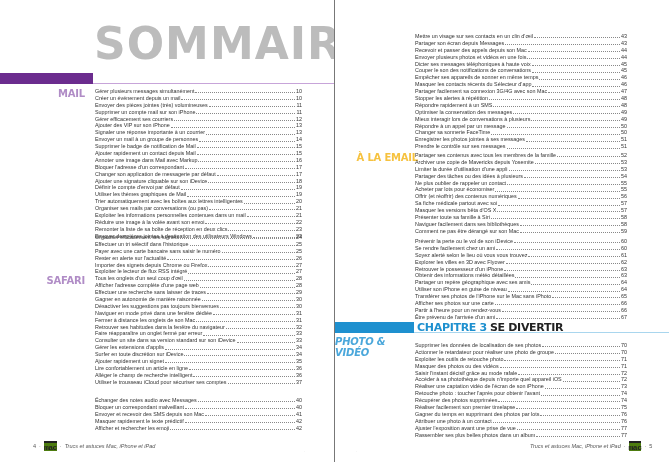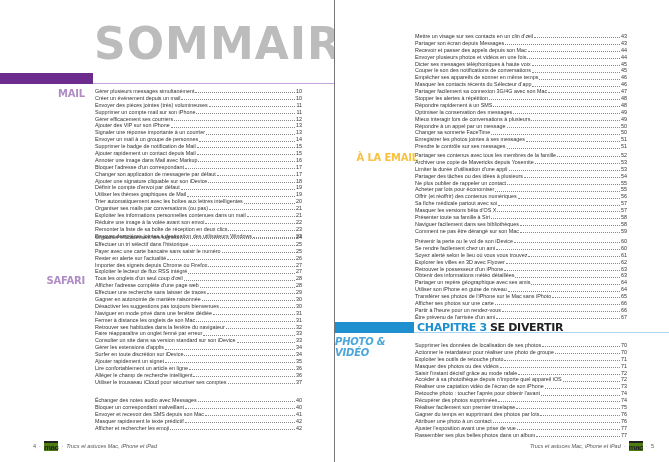--- a/index.html
+++ b/index.html
@@ -15,21 +15,21 @@
   .chap .label{position:absolute;top:-1px;font-weight:bold;font-size:11px;line-height:13px;white-space:nowrap;font-family:"DejaVu Sans",sans-serif;letter-spacing:-0.3px;}
   .chap .label .num{margin-right:3px;}
   .chap .label .name{color:#222;}
   .sect{position:absolute;font-weight:bold;font-size:10px;line-height:11px;font-family:"DejaVu Sans",sans-serif;letter-spacing:-0.2px;}
   .list{position:absolute;margin:0;padding:0;list-style:none;}
   .entry{display:flex;align-items:flex-end;height:6.9px;font-size:5.4px;line-height:6.9px;color:#333;white-space:nowrap;}
   .entry .t{flex:0 0 auto;}
   .entry .d{flex:1 1 auto;border-bottom:0.6px dotted #888;margin:0 1px 1.6px 1px;}
   .entry .p{flex:0 0 auto;}
   .footer{position:absolute;font-size:5.5px;color:#555;white-space:nowrap;display:flex;align-items:center;gap:3px;}
-  .logo{display:inline-block;background:#4d7c0f;color:#222;font-weight:bold;font-size:8px;line-height:7px;font-family:Liberation Sans, sans-serif;border-top:2px solid #222;padding-top:1px;letter-spacing:-0.5px;}
+  .logo{display:inline-block;background:#4d7c0f;color:#222;font-weight:bold;font-size:8px;line-height:7px;font-family:Liberation Mono, monospace;border-top:2px solid #222;padding-top:1px;letter-spacing:-0.5px;}
   .tiny{position:absolute;font-size:3px;color:#ccc;}
 </style>
 </head>
 <body>
 
 <div class="page left">
   <div class="title">SOMMAIRE</div>
 
   <div class="chap" style="left:0;top:73px;width:334px;">
     <div class="bar" style="width:93px;background:#6b2c8e;"></div>

